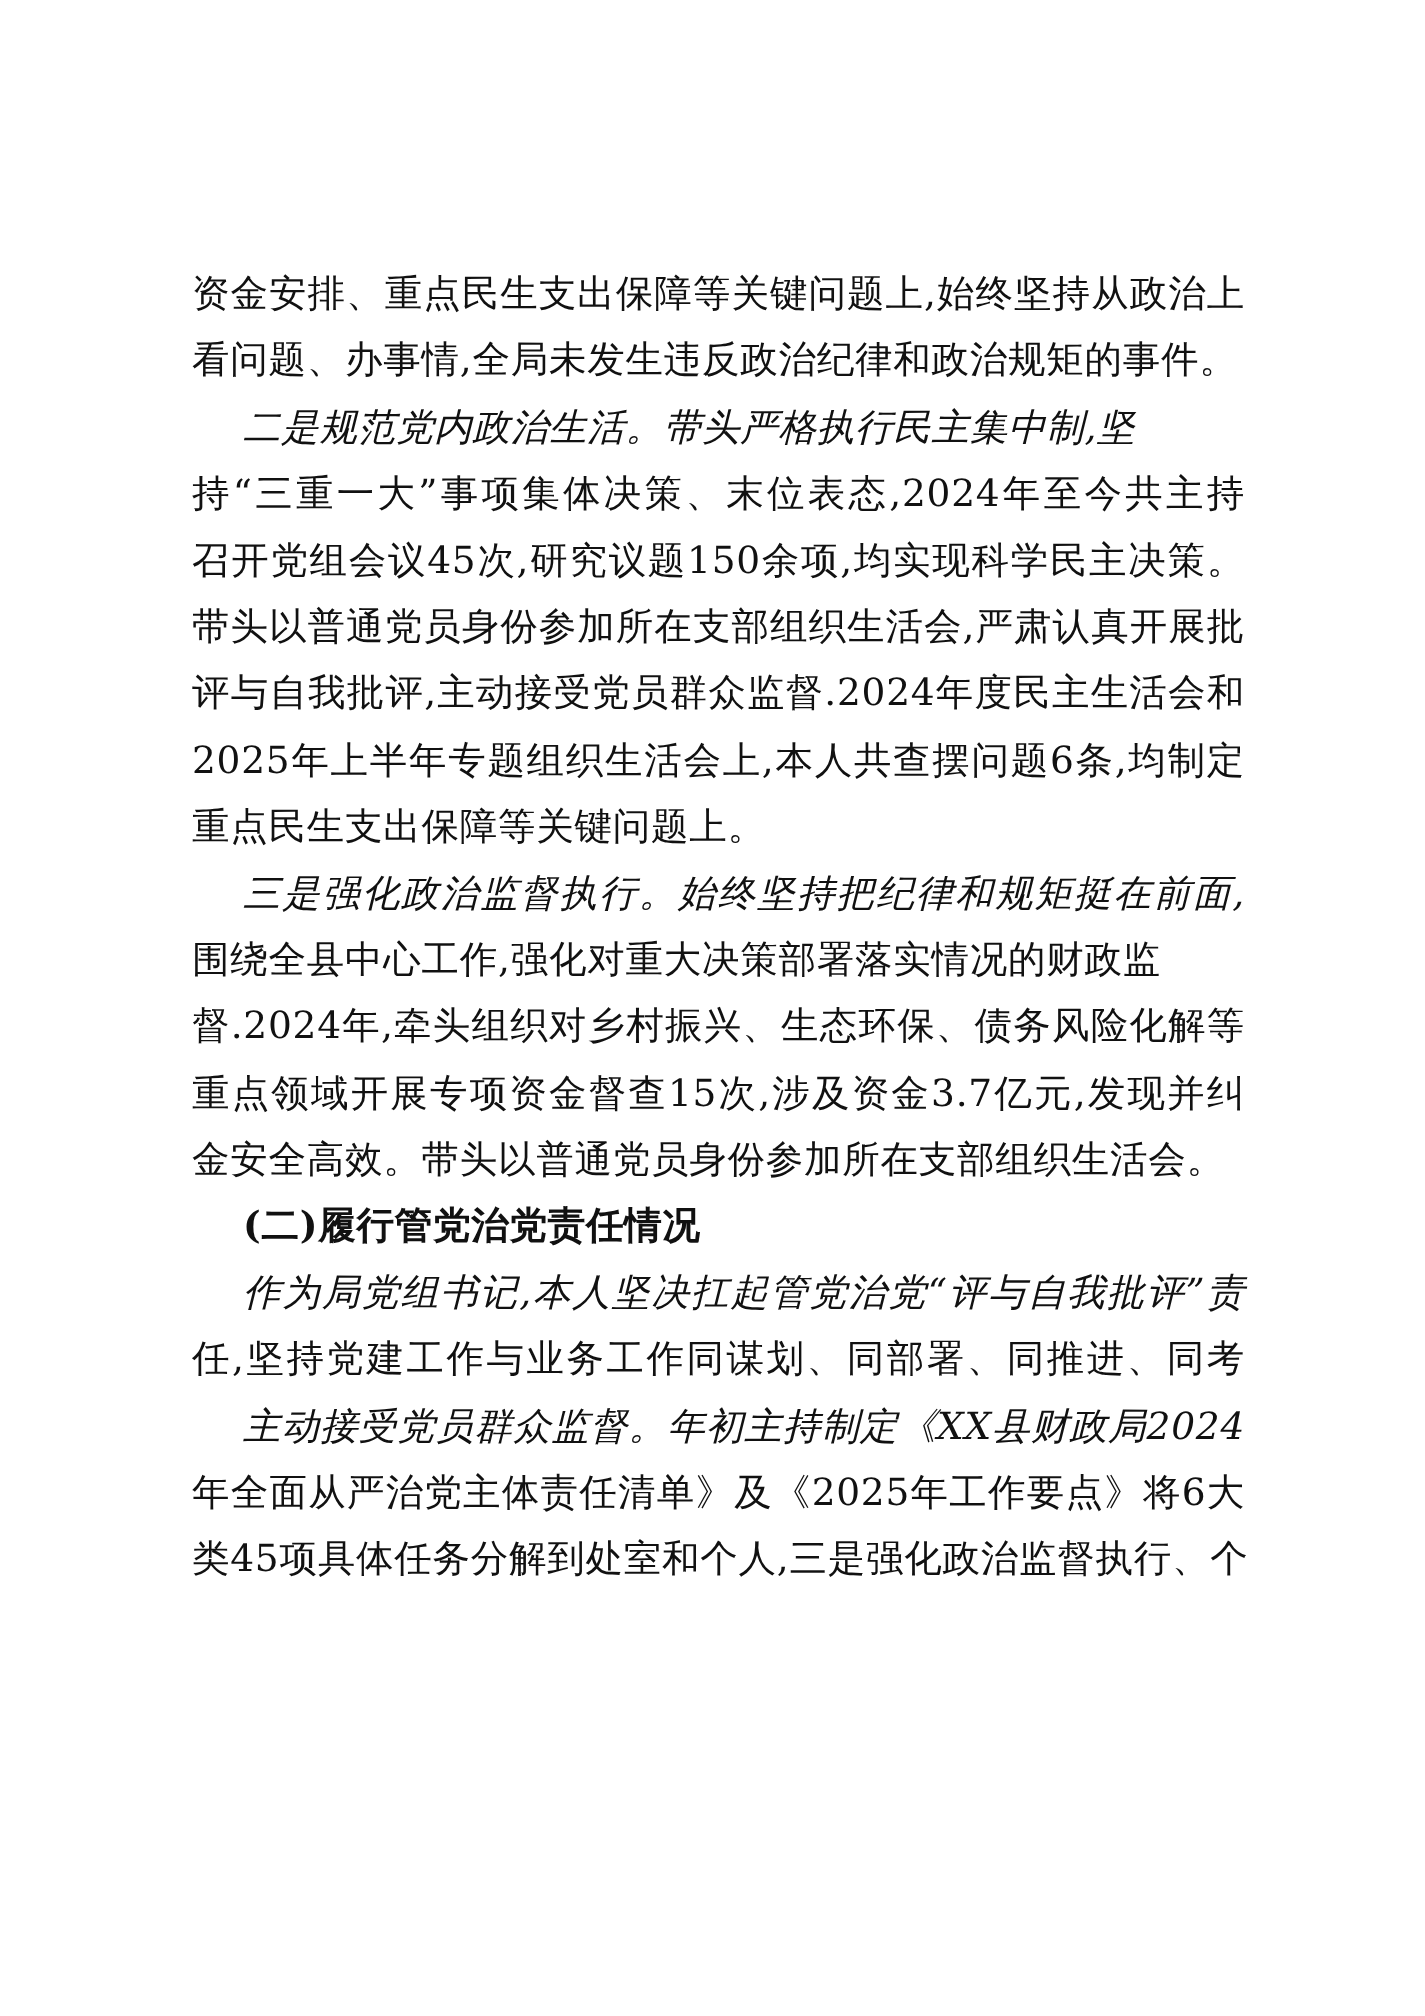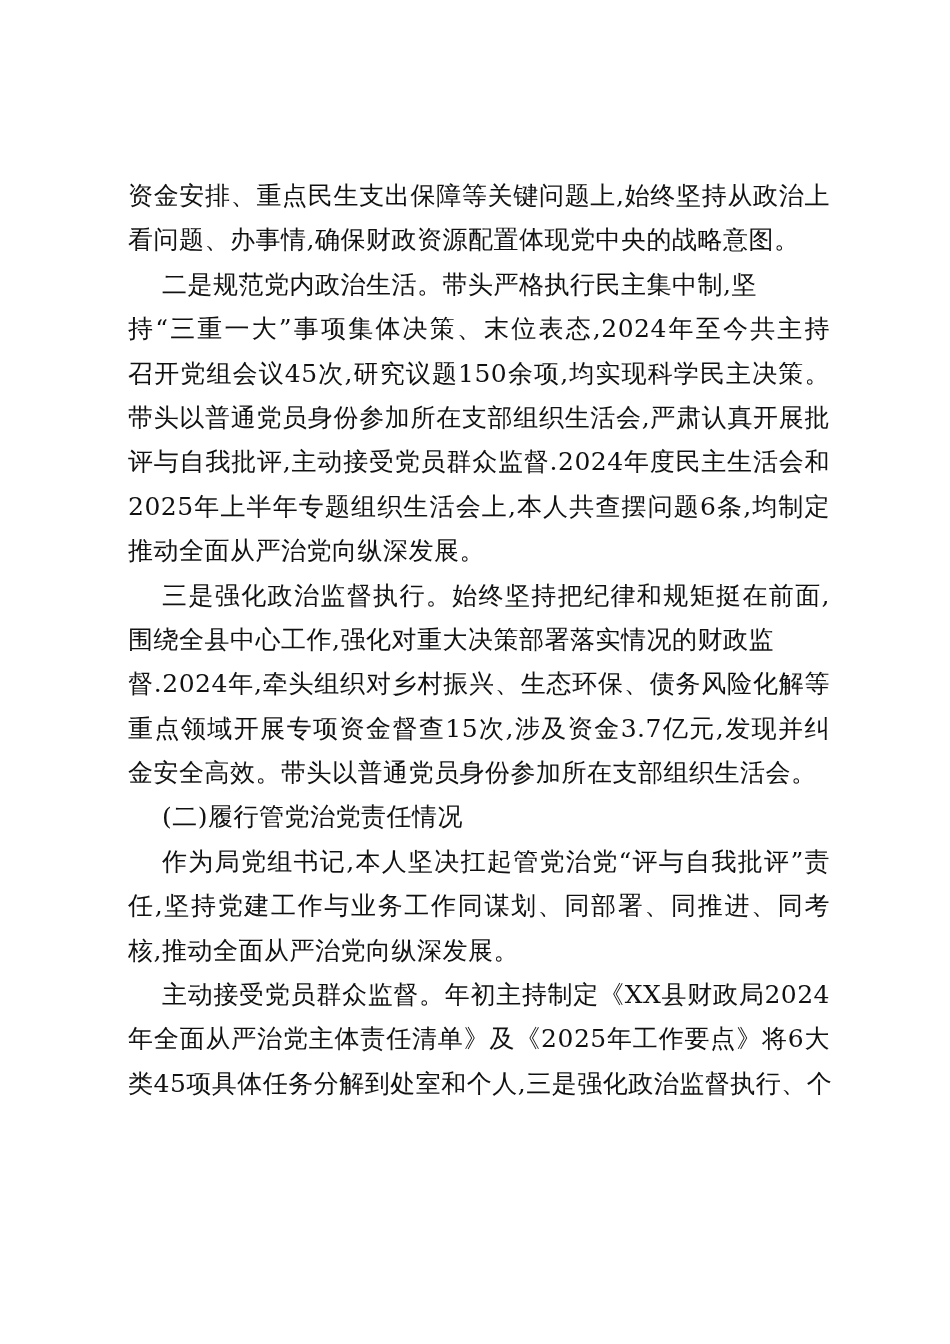--- a/index.html
+++ b/index.html
@@ -34,52 +34,53 @@
     white-space: nowrap;
     overflow: visible;
     letter-spacing: 0.5px;
   }
   .line.full {
     text-align: justify;
     text-align-last: justify;
   }
   .line.indent {
     padding-left: 34px;
+    font-style: italic;
   }
   .line.heading {
     padding-left: 34px;
+    font-weight: bold;
   }
 </style>
 </head>
 <body>
 
 <div class="page">
   <div class="body-text">
 
     <div class="line full">资金安排、重点民生支出保障等关键问题上,始终坚持从政治上</div>
-    <div class="line">看问题、办事情,确保财政资源配置体现党中央的战略意图。</div>
+    <div class="line">看问题、办事情,全局未发生违反政治纪律和政治规矩的事件。</div>
 
     <div class="line indent">二是规范党内政治生活。带头严格执行民主集中制,坚</div>
     <div class="line full">持“三重一大”事项集体决策、末位表态,2024年至今共主持</div>
     <div class="line full">召开党组会议45次,研究议题150余项,均实现科学民主决策。</div>
     <div class="line full">带头以普通党员身份参加所在支部组织生活会,严肃认真开展批</div>
     <div class="line full">评与自我批评,主动接受党员群众监督.2024年度民主生活会和</div>
     <div class="line full">2025年上半年专题组织生活会上,本人共查摆问题6条,均制定</div>
-    <div class="line">推动全面从严治党向纵深发展。</div>
+    <div class="line">重点民生支出保障等关键问题上。</div>
 
     <div class="line indent full">三是强化政治监督执行。始终坚持把纪律和规矩挺在前面,</div>
     <div class="line">围绕全县中心工作,强化对重大决策部署落实情况的财政监</div>
     <div class="line full">督.2024年,牵头组织对乡村振兴、生态环保、债务风险化解等</div>
     <div class="line full">重点领域开展专项资金督查15次,涉及资金3.7亿元,发现并纠</div>
     <div class="line">金安全高效。带头以普通党员身份参加所在支部组织生活会。</div>
 
     <div class="line heading">(二)履行管党治党责任情况</div>
 
     <div class="line indent full">作为局党组书记,本人坚决扛起管党治党“评与自我批评”责</div>
     <div class="line full">任,坚持党建工作与业务工作同谋划、同部署、同推进、同考</div>
-    <div class="line">核,推动全面从严治党向纵深发展。</div>
 
     <div class="line indent full">主动接受党员群众监督。年初主持制定《XX县财政局2024</div>
     <div class="line full">年全面从严治党主体责任清单》及《2025年工作要点》将6大</div>
     <div class="line full">类45项具体任务分解到处室和个人,三是强化政治监督执行、个</div>
 
   </div>
 </div>
 
 </body></html>

